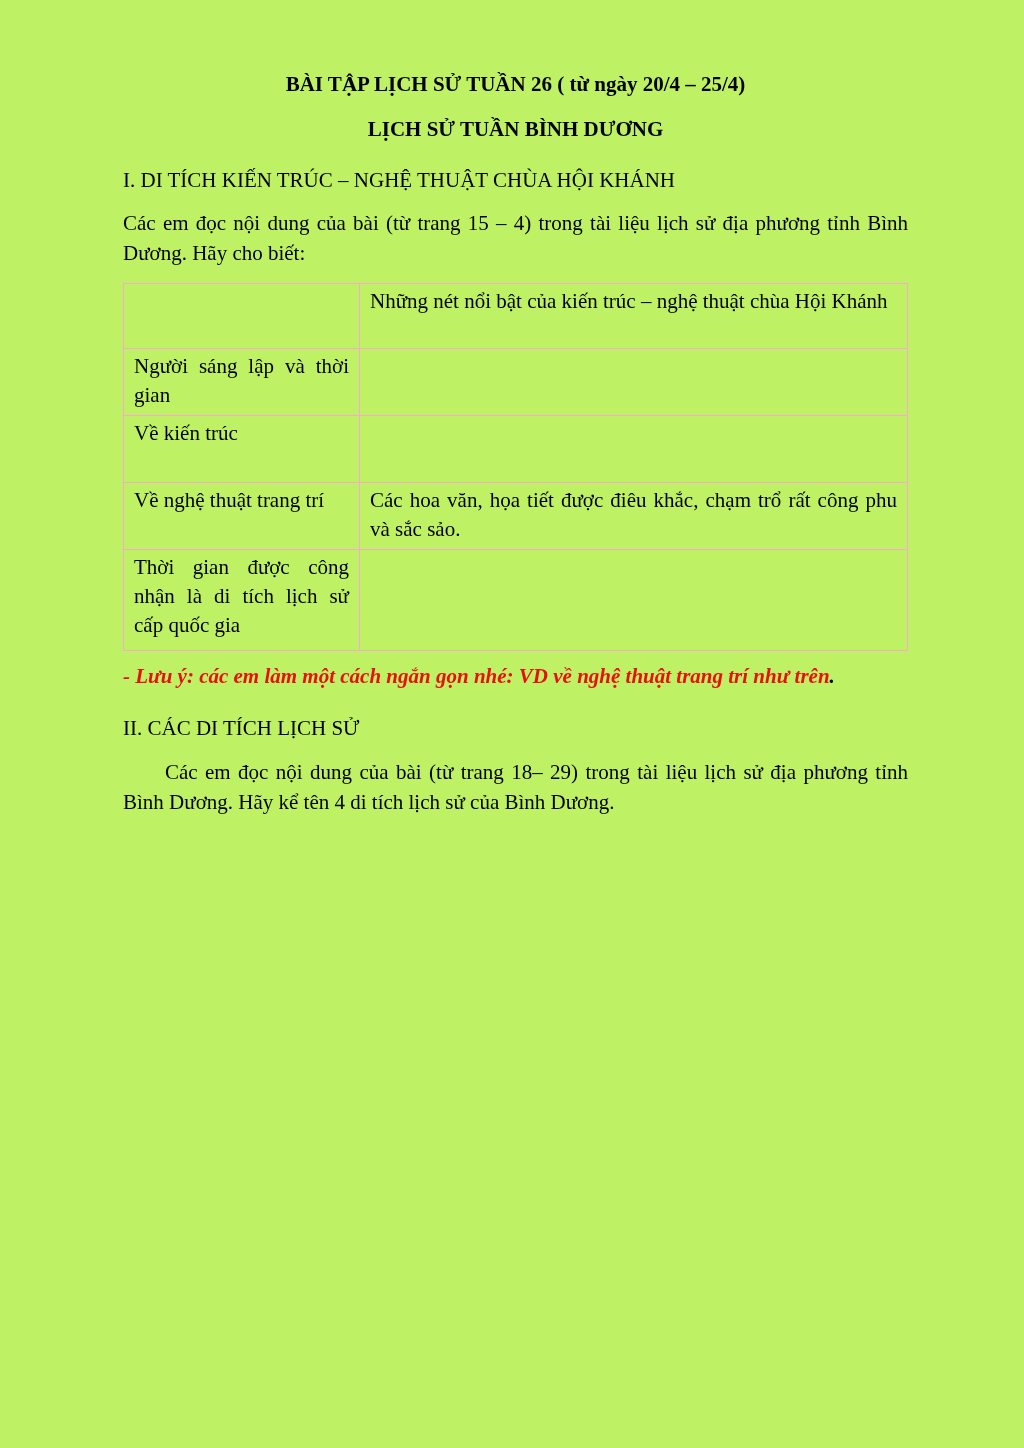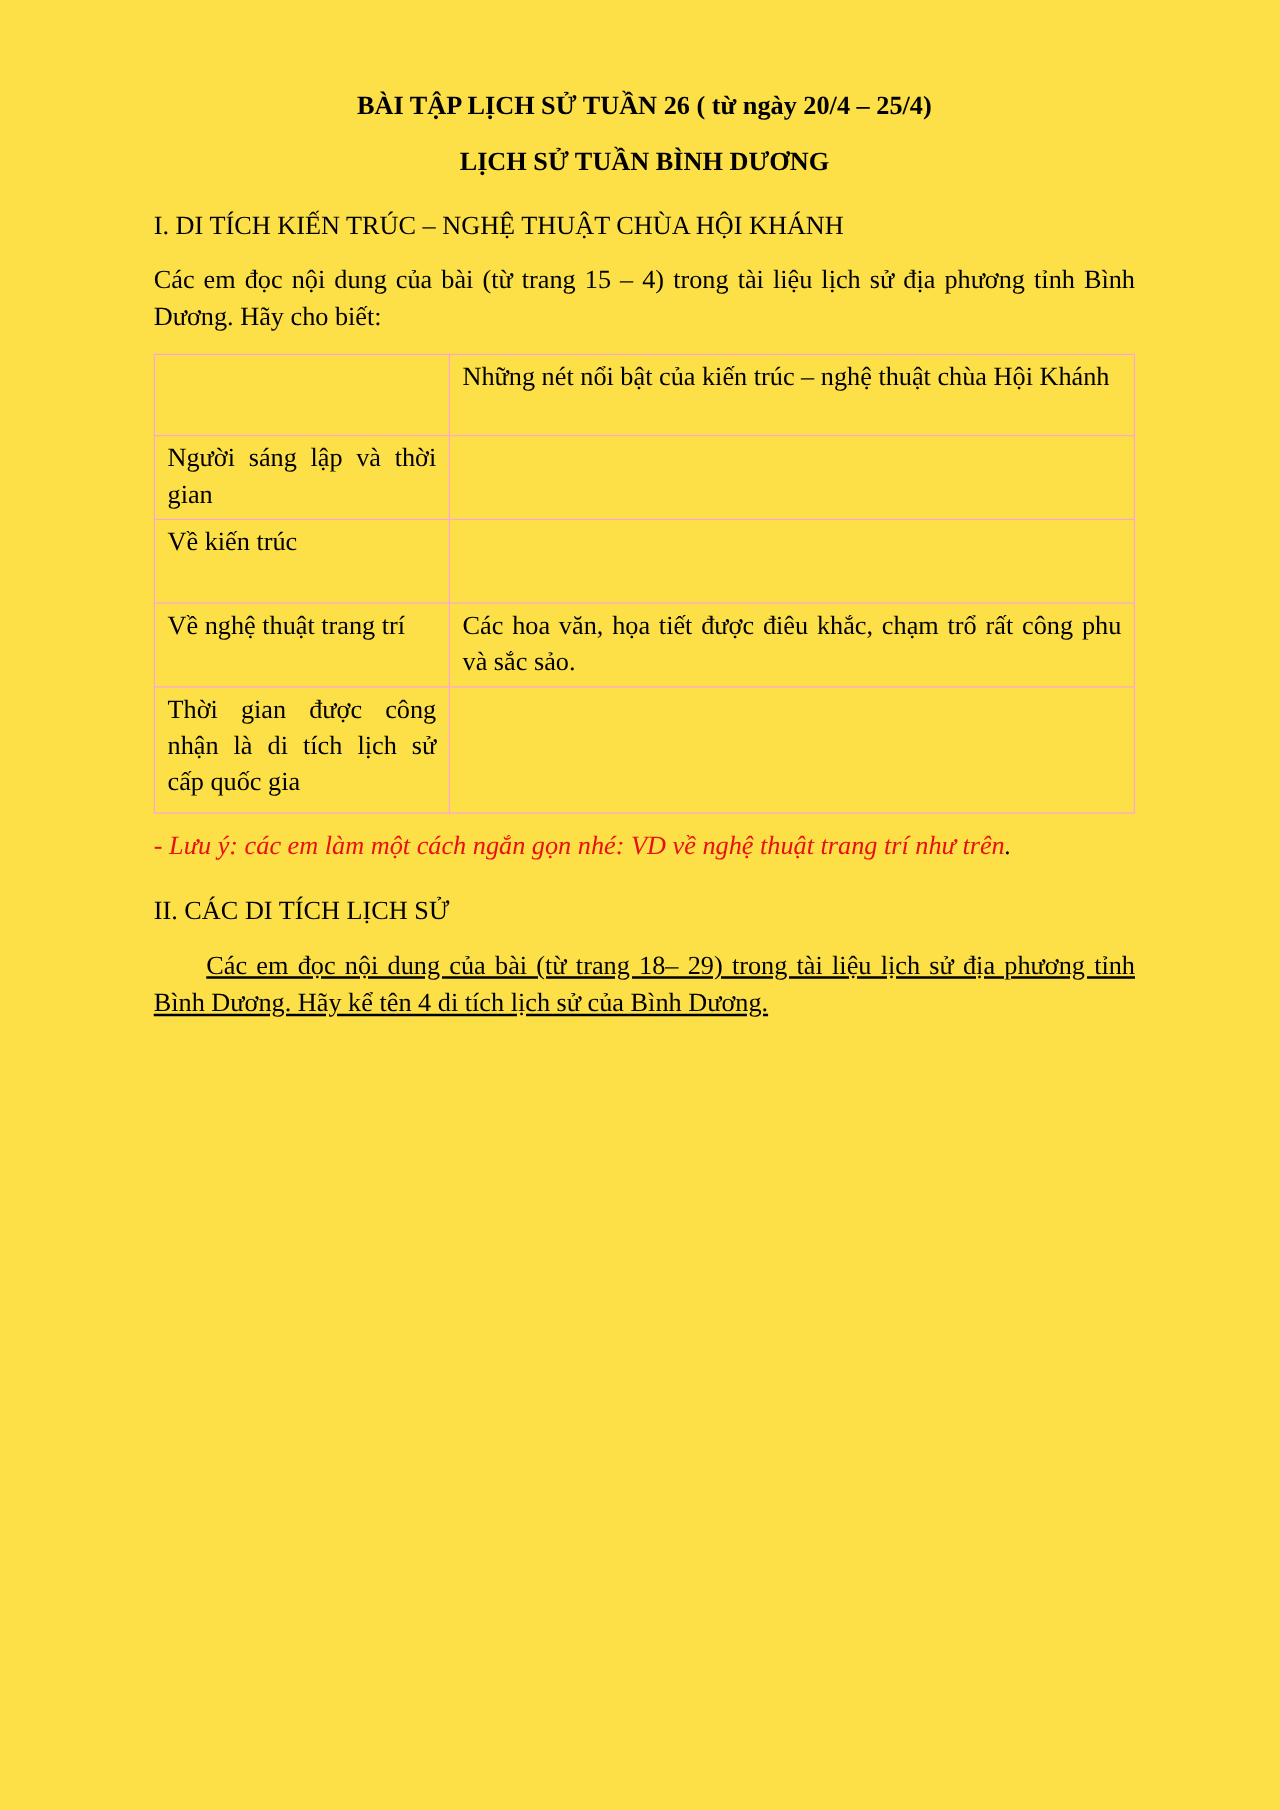--- a/index.html
+++ b/index.html
@@ -4,21 +4,21 @@
 <style>
   html, body {
     margin: 0;
     padding: 0;
     background: #ffffff;
   }
   .page {
     position: relative;
     width: 1024px;
     height: 1448px;
-    background: #fde047;
+    background: #bef264;
     font-family: "Liberation Serif", "DejaVu Serif", serif;
     color: #000000;
     box-sizing: border-box;
     padding: 70px 116px 40px 123px;
     overflow: hidden;
   }
   .center { text-align: center; }
   .doc-title {
     font-size: 21px;
     font-weight: bold;
@@ -39,21 +39,20 @@
     text-align: left;
   }
   .para {
     font-size: 21px;
     margin: 14px 0 0 0;
     line-height: 1.45;
     text-align: justify;
   }
   .para.indented {
     text-indent: 42px;
-    text-decoration: underline;
   }
   table.answer-table {
     margin-top: 14px;
     width: 100%;
     border-collapse: collapse;
     table-layout: fixed;
   }
   table.answer-table td {
     border: 1px solid #f9a8d4;
     font-size: 21px;
@@ -63,21 +62,21 @@
     text-align: justify;
     word-wrap: break-word;
   }
   td.col-label { width: 215px; }
   tr.row-header td { height: 56px; }
   tr.row-diadiem td { height: 30px; }
   tr.row-kientruc td { height: 58px; }
   tr.row-thoigian td { height: 92px; }
   .note {
     font-size: 21px;
-    font-weight: normal;
+    font-weight: bold;
     font-style: italic;
     color: #e90f0f;
     margin: 10px 0 0 0;
     line-height: 1.5;
     text-align: justify;
   }
   .note .suffix {
     color: #000000;
   }
 </style>

